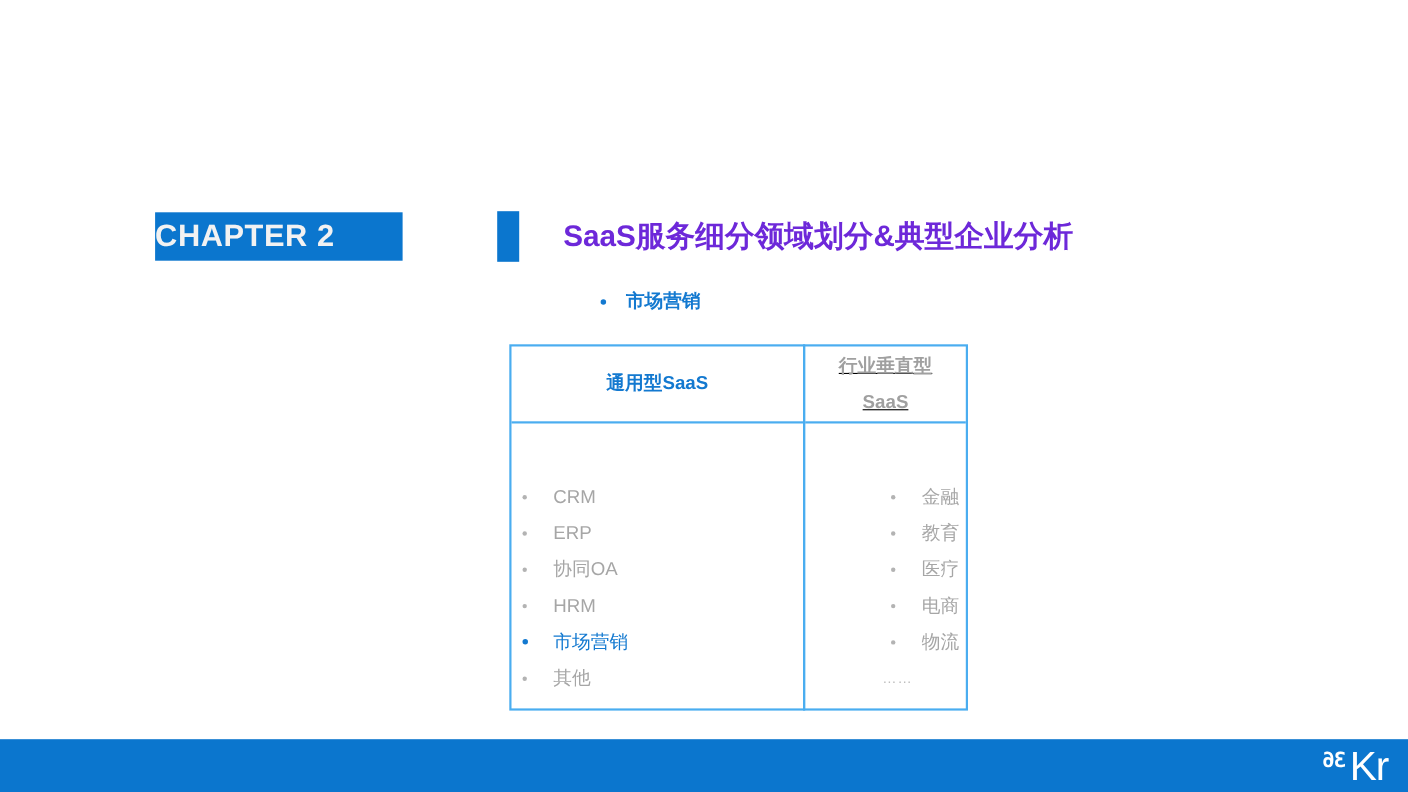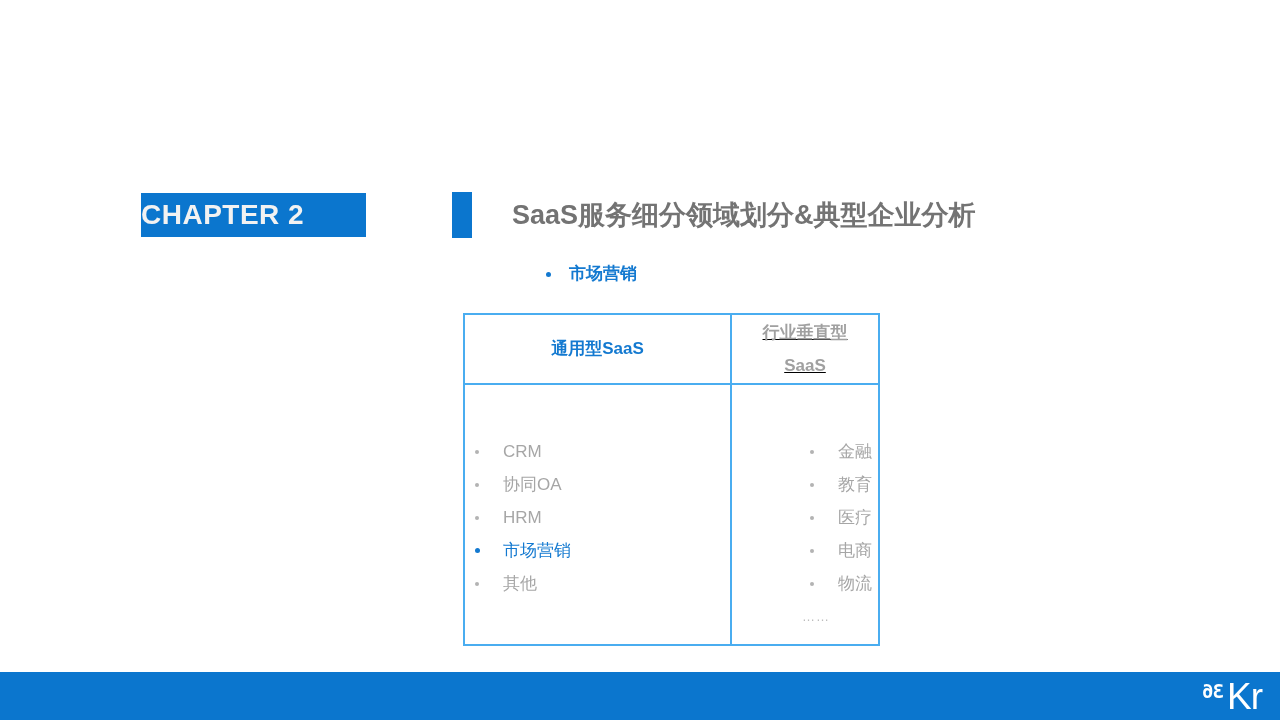--- a/index.html
+++ b/index.html
@@ -46,21 +46,21 @@
     top: 192px;
     width: 20px;
     height: 46px;
     background: #0b76ce;
   }
 
   .slide-title {
     position: absolute;
     left: 512px;
     top: 196px;
-    color: #737373;
+    color: #6d28d9;
     font-size: 27px;
     font-weight: bold;
     line-height: 38px;
     white-space: nowrap;
   }
 
   
   .subtitle-row {
     position: absolute;
     left: 546px;
@@ -240,20 +240,24 @@
       <div class="col-head">
         <span class="head-text-blue">通用型SaaS</span>
       </div>
       <div class="col-body">
         <div class="item">
           <span class="item-bullet"></span>
           <span class="item-label">CRM</span>
         </div>
         <div class="item">
           <span class="item-bullet"></span>
+          <span class="item-label">ERP</span>
+        </div>
+        <div class="item">
+          <span class="item-bullet"></span>
           <span class="item-label">协同OA</span>
         </div>
         <div class="item">
           <span class="item-bullet"></span>
           <span class="item-label">HRM</span>
         </div>
         <div class="item highlight">
           <span class="item-bullet"></span>
           <span class="item-label">市场营销</span>
         </div>

